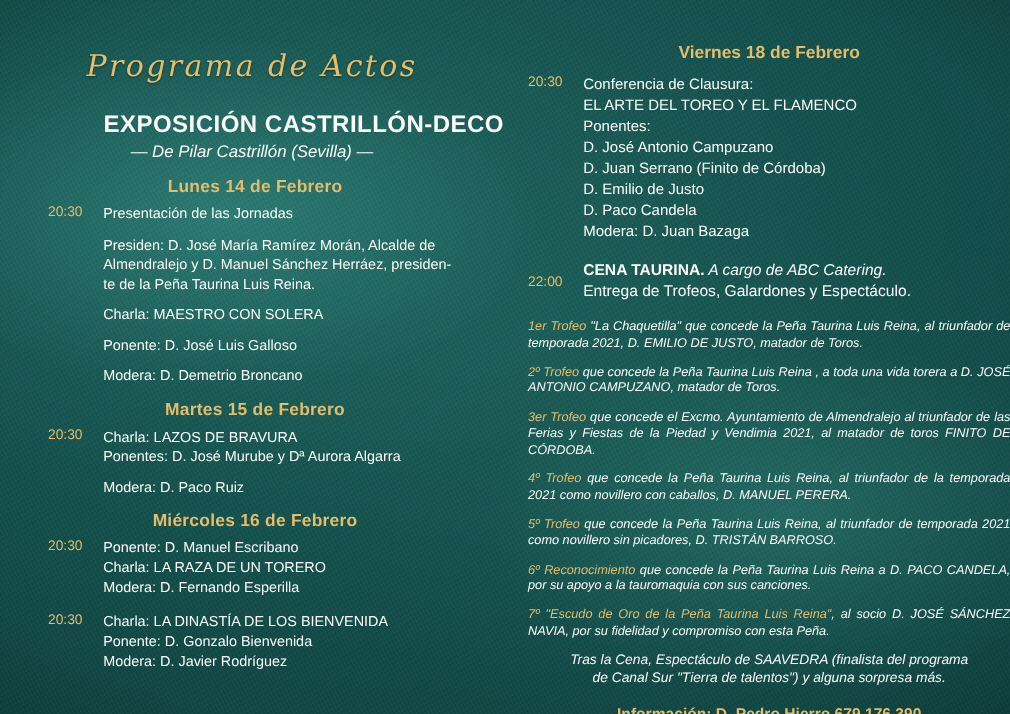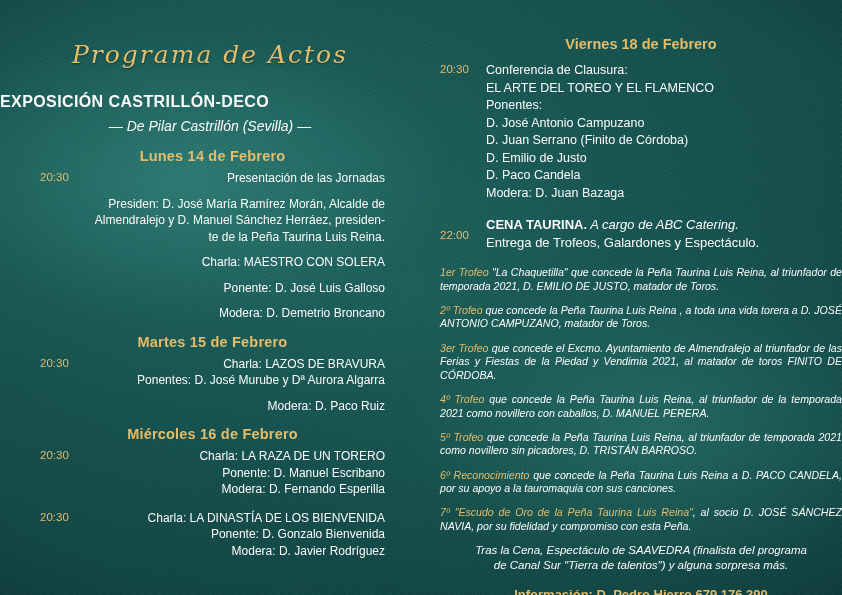--- a/index.html
+++ b/index.html
@@ -59,22 +59,22 @@
     font-size: 25px;
     color: #e8bf6a;
     letter-spacing: 2px;
     text-shadow: 0 1px 2px rgba(0,0,0,0.45);
   }
   .expo-title {
     position: absolute;
     left: 0;
     top: 93px;
     width: 420px;
-    text-align: left;
-    font-size: 16px;
+    text-align: right;
+    font-size: 20px;
     font-weight: bold;
     color: #ffffff;
     letter-spacing: .4px;
   }
   .expo-sub {
     position: absolute;
     left: 0;
     top: 118px;
     width: 420px;
     text-align: center;
@@ -103,21 +103,20 @@
     white-space: nowrap;
   }
   .body-lines {
     flex: 1 1 auto;
     color: #ffffff;
     font-size: 12px;
     line-height: 16.5px;
   }
   .body-lines .ln {
     margin: 0;
-    text-align: right;
   }
   .body-lines .gap {
     height: 9px;
   }
   .block {
     margin-bottom: 12px;
   }
   .right-day {
     text-align: center;
     font-size: 14.5px;
@@ -229,22 +228,22 @@
             <p class="ln">Modera:  D. Paco Ruiz</p>
           </div>
         </div>
       </div>
 
       <div class="block">
         <div class="day-heading">Miércoles 16 de Febrero</div>
         <div class="row">
           <div class="time">20:30</div>
           <div class="body-lines">
+            <p class="ln">Ponente: D. Manuel Escribano</p>
             <p class="ln">Charla: LA RAZA DE UN TORERO</p>
-            <p class="ln">Ponente: D. Manuel Escribano</p>
             <p class="ln">Modera: D. Fernando Esperilla</p>
           </div>
         </div>
       </div>
 
       <div class="block">
         <div class="row">
           <div class="time">20:30</div>
           <div class="body-lines">
             <p class="ln">Charla: LA DINASTÍA DE LOS BIENVENIDA</p>

